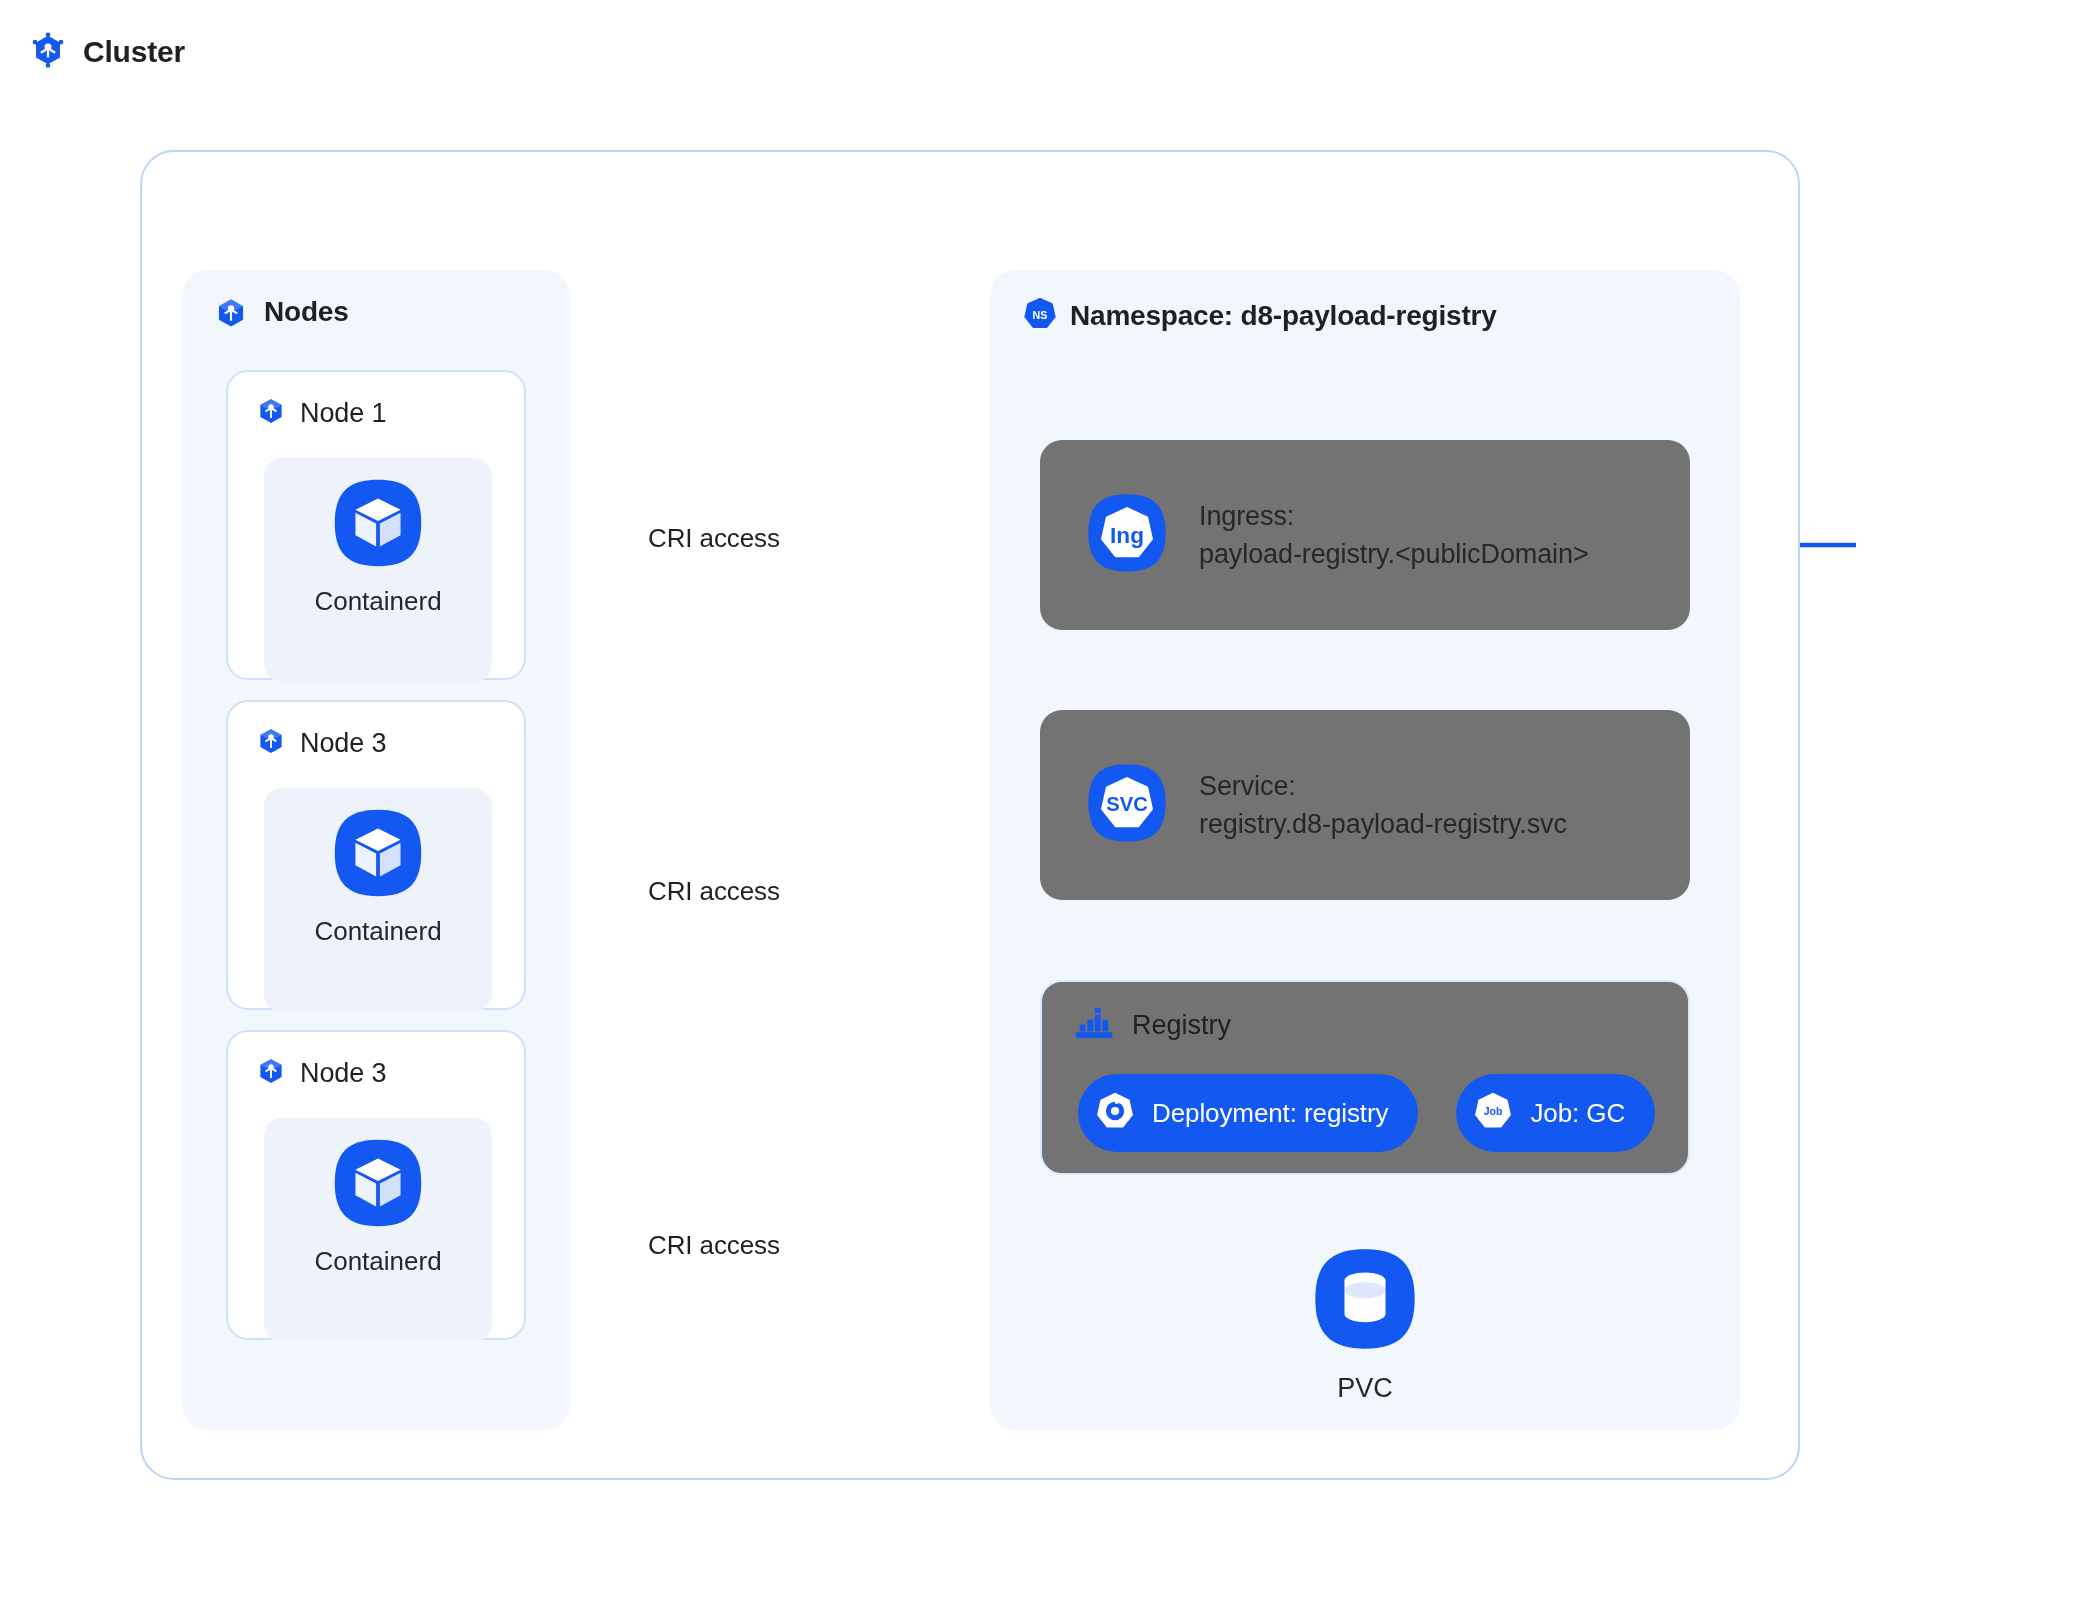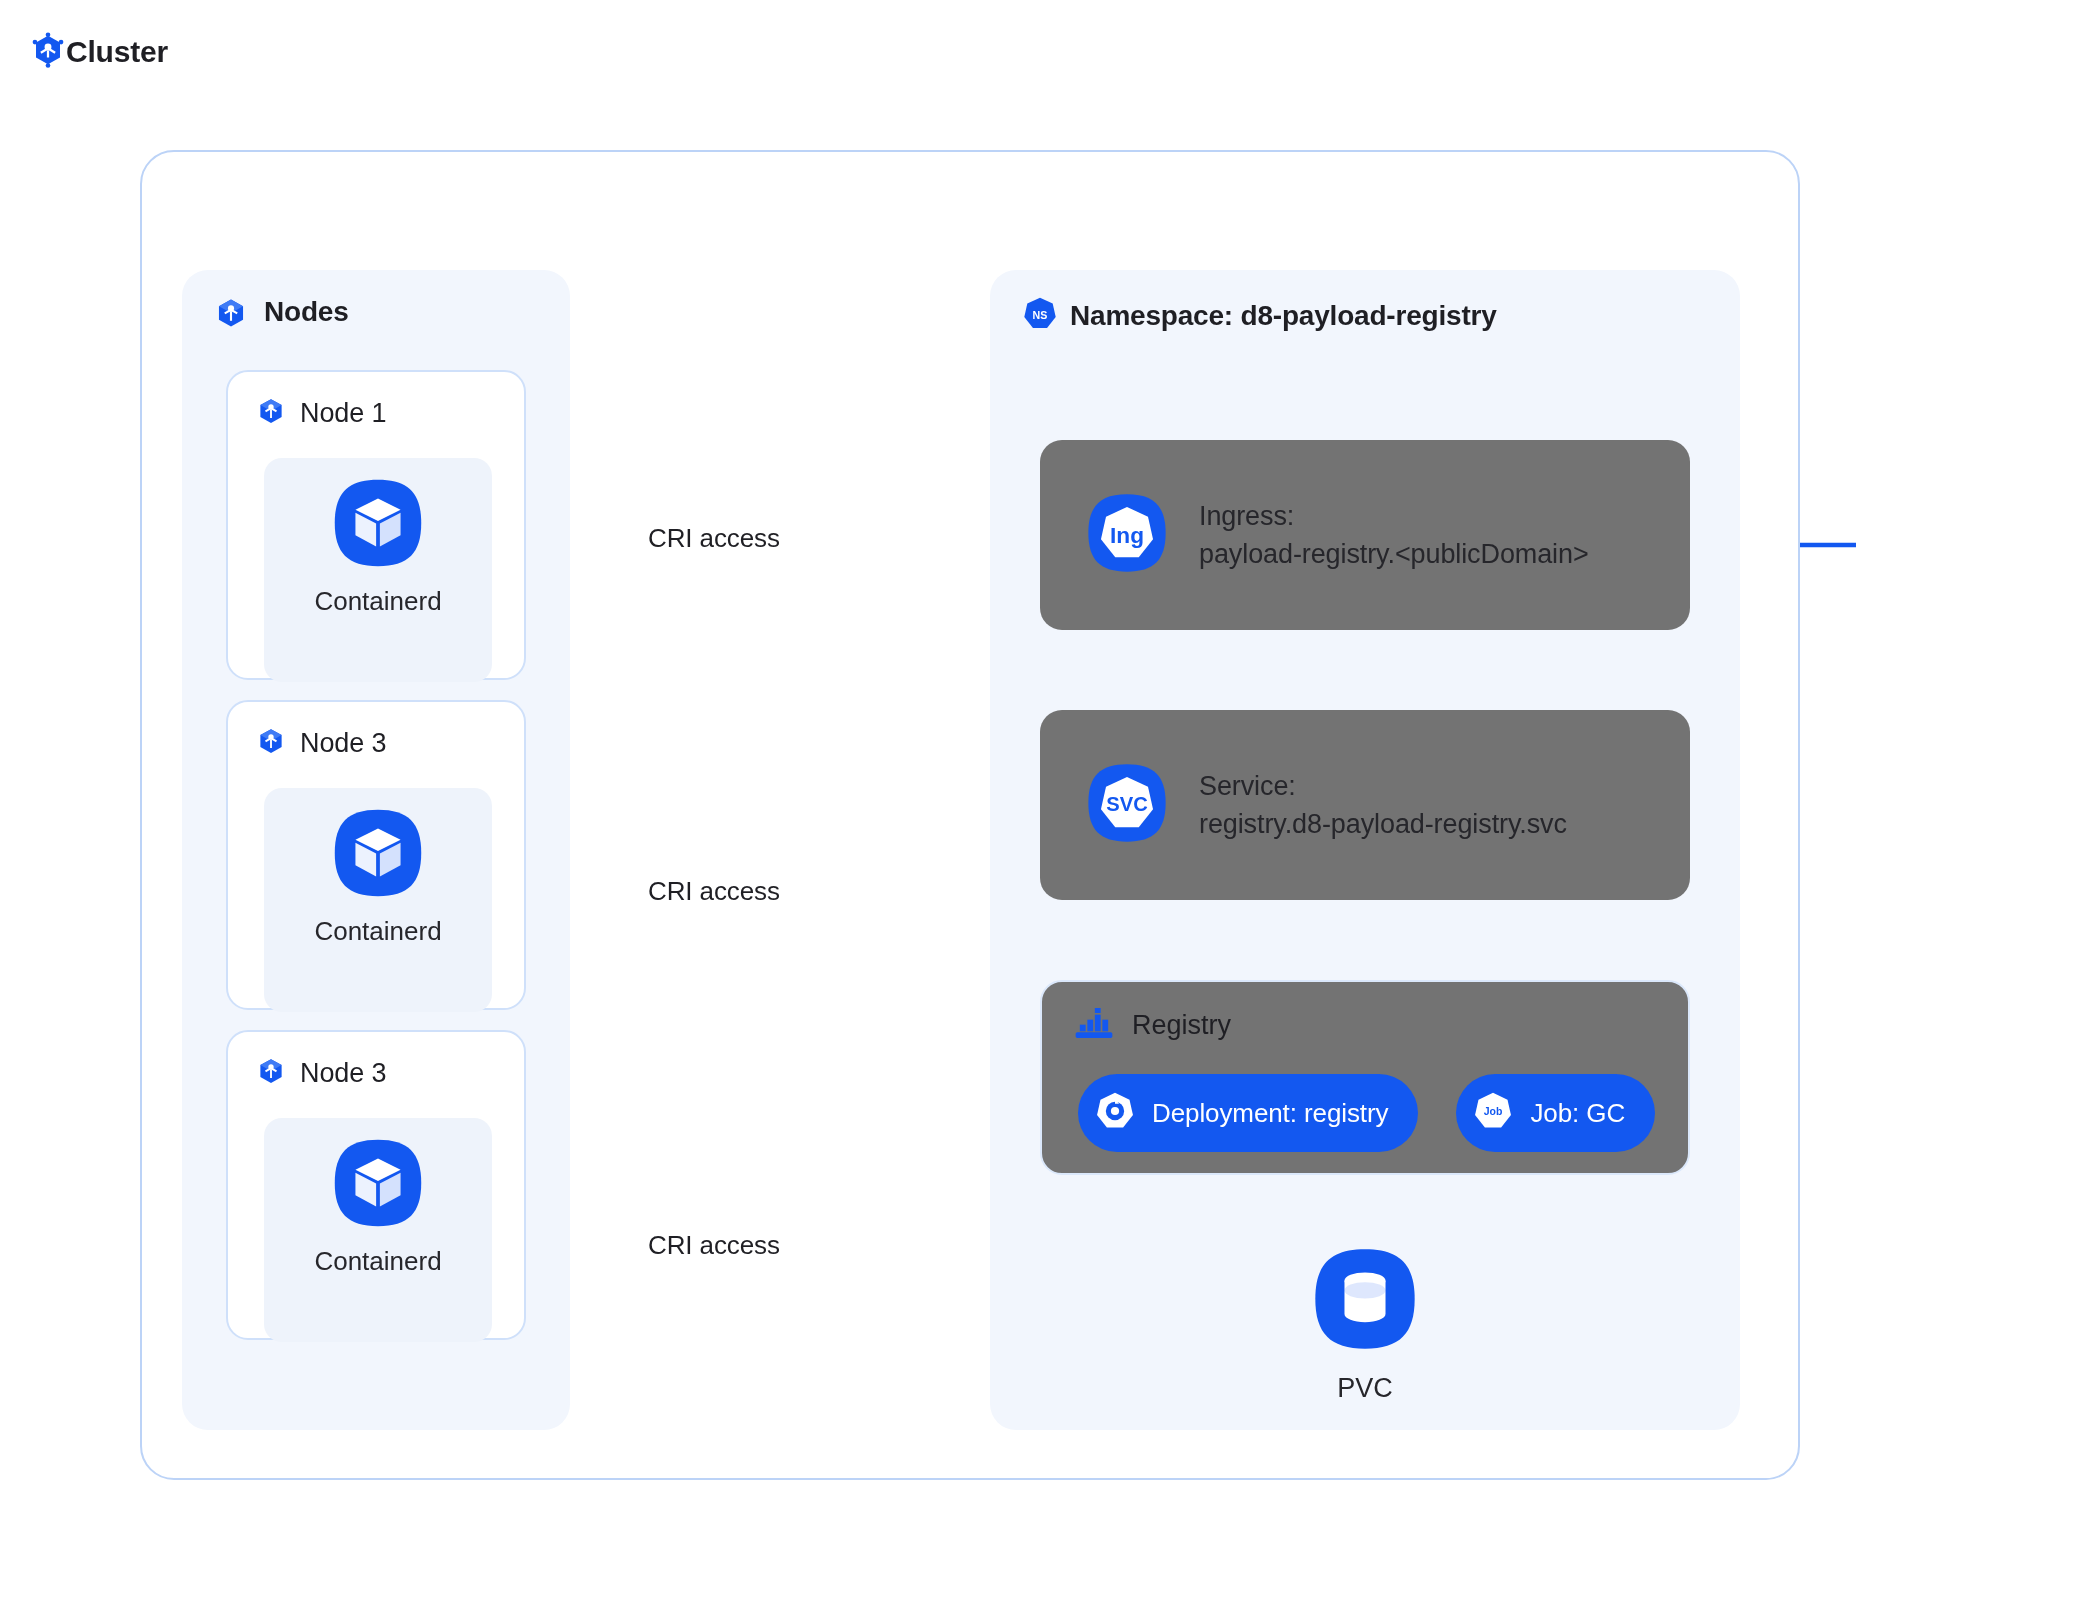--- a/index.html
+++ b/index.html
@@ -13,21 +13,21 @@
   }
   .stage{position:absolute;inset:0;width:2100px;height:1620px;}
 
   
   .cluster{
     position:absolute;left:140px;top:150px;width:1660px;height:1330px;
     border:2px solid #bcd3f7;border-radius:34px;background:#ffffff;
     box-sizing:border-box;
   }
   .cluster-hdr{
-    position:absolute;left:30px;top:32px;display:flex;align-items:center;
+    position:absolute;left:30px;top:32px;display:flex;align-items:center;gap:17px;
   }
   .panel-title{font-size:30px;font-weight:700;letter-spacing:-0.2px;color:#1f1f24;white-space:nowrap;}
 
   
   .nodes-panel{
     position:absolute;left:182px;top:270px;width:388px;height:1160px;
     background:#f2f6fd;border-radius:26px;
   }
   .nodes-hdr{position:absolute;left:32px;top:26px;display:flex;gap:16px;}
   .nodes-hdr .panel-title{font-size:28px;}

